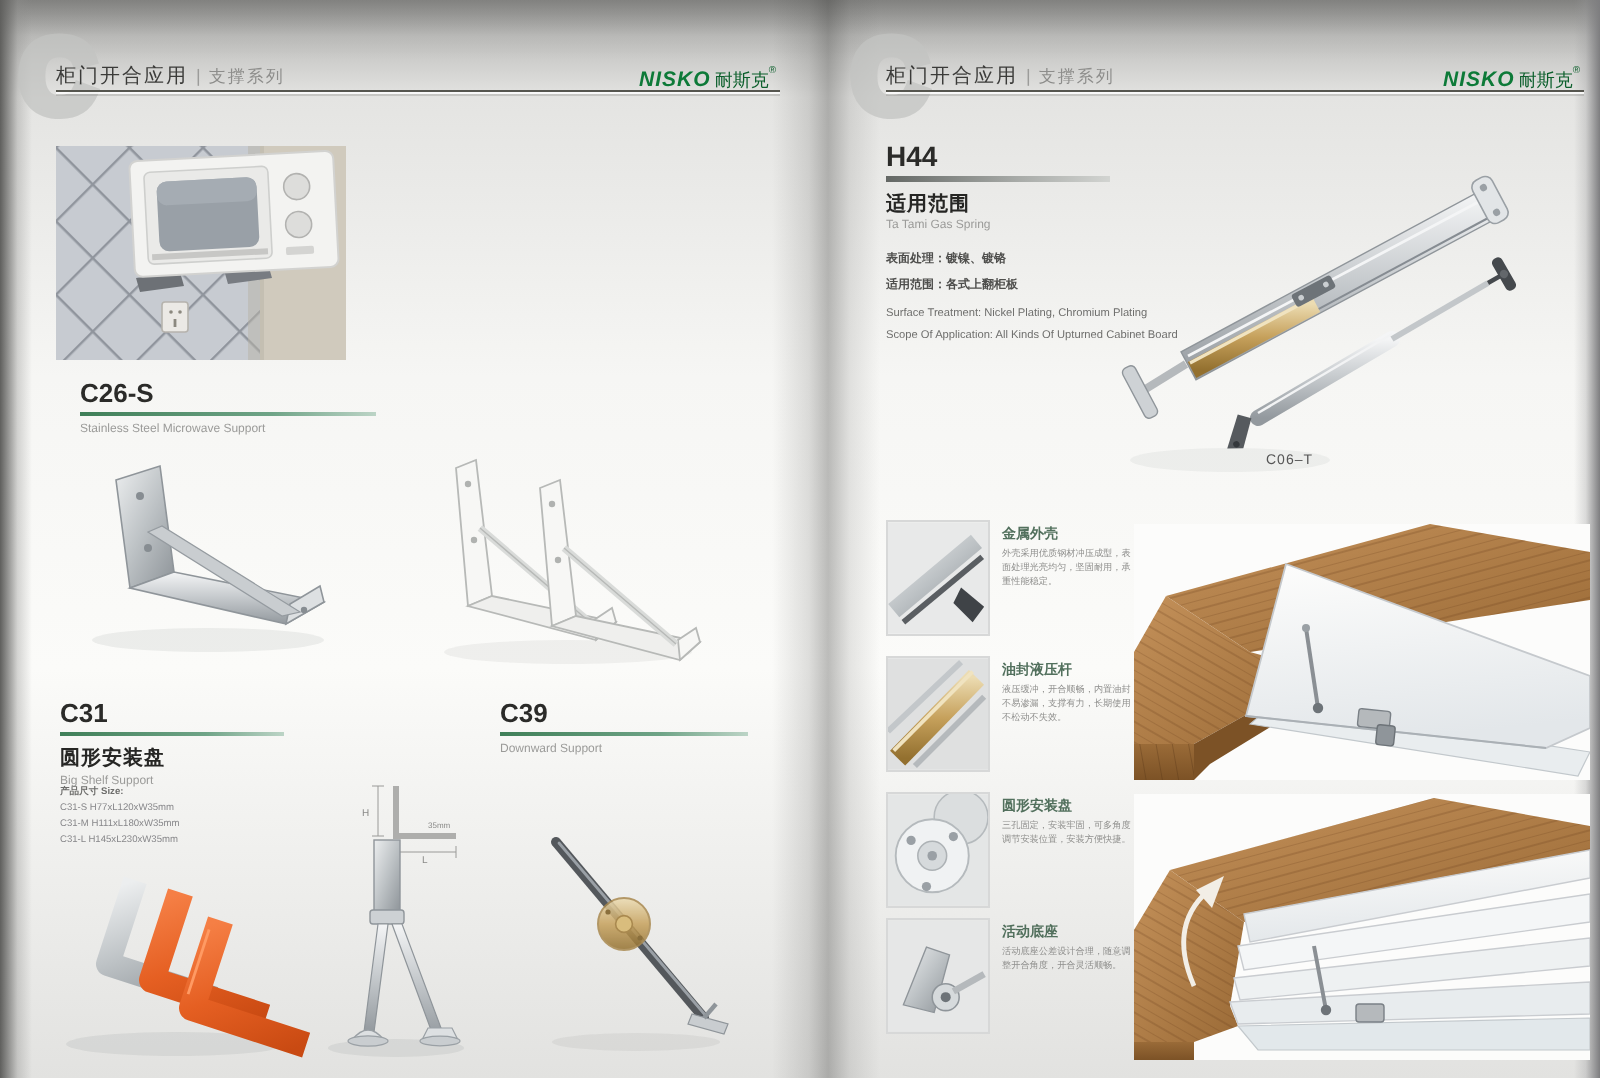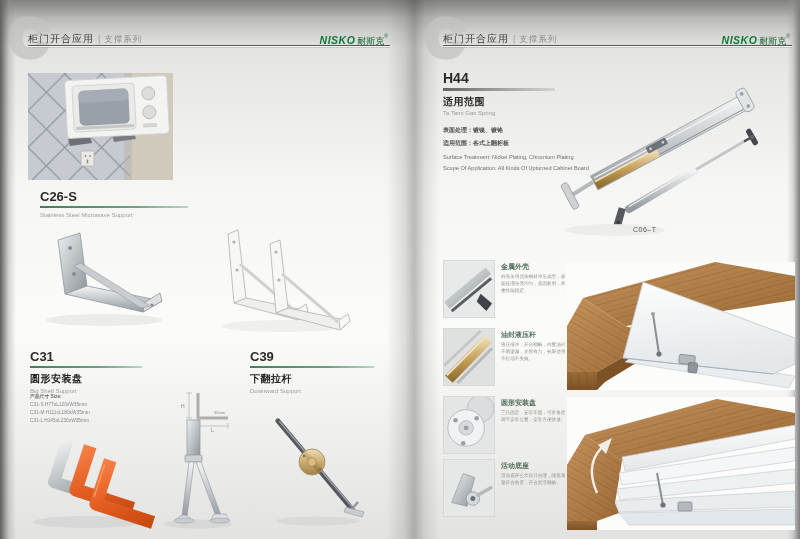--- a/index.html
+++ b/index.html
@@ -229,21 +229,20 @@
         <path d="M28,102 Q36,92 44,102 Z" fill="#dde0e2" stroke="#9aa0a5" stroke-width="0.7"></path>
         <ellipse cx="36" cy="102.5" rx="10" ry="2.6" fill="#c9cdd0" stroke="#9aa0a5" stroke-width="0.6"></ellipse>
         <polygon points="66,96 78,96 81,102 63,102" fill="#dde0e2" stroke="#9aa0a5" stroke-width="0.6"></polygon>
         <ellipse cx="72" cy="102.5" rx="10" ry="2.4" fill="#c9cdd0" stroke="#9aa0a5" stroke-width="0.6"></ellipse>
       </svg>
     </figure>
 
     <div class="sec" style="left:250px;top:349px;width:124px">
       <div class="code">C39</div>
       <div class="bar"></div>
-      <div class="cn">下翻拉杆</div>
       <div class="en">Downward Support</div>
     </div>
     <figure class="illus" style="left:258px;top:415px;width:114px;height:118px">
       <svg viewBox="0 0 114 118">
         <ellipse cx="60" cy="106" rx="42" ry="4.5" fill="#30343a" opacity="0.06"></ellipse>
         <line x1="20" y1="6" x2="94" y2="94" stroke="#54585c" stroke-width="5" stroke-linecap="round"></line>
         <line x1="21.5" y1="6.5" x2="95" y2="93" stroke="#9aa0a6" stroke-width="1.4" stroke-linecap="round"></line>
         <circle cx="54" cy="47" r="13" fill="url(#gBrass)" opacity="0.85" stroke="#a9894f"></circle>
         <circle cx="54" cy="47" r="4.2" fill="#d9bd7d" stroke="#a9894f" stroke-width="0.8"></circle>
         <circle cx="46" cy="41" r="1.3" fill="#8a6f3c"></circle>

